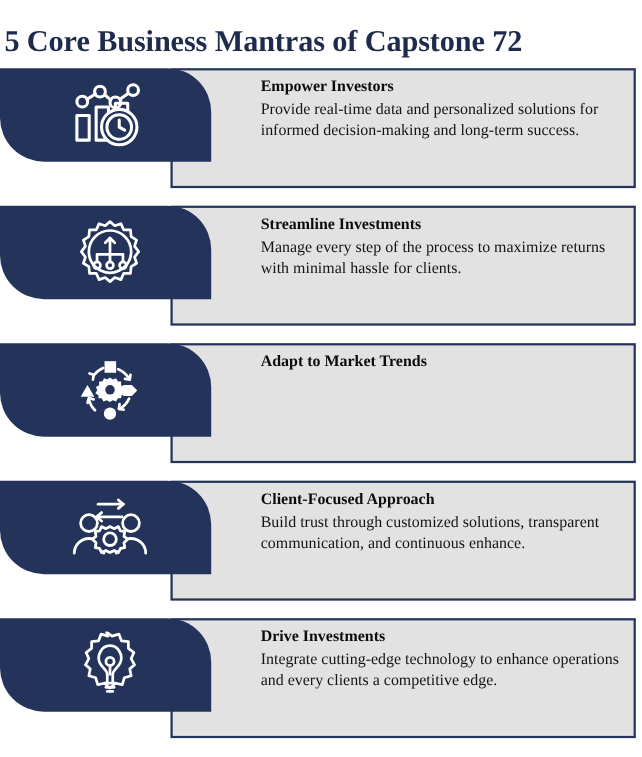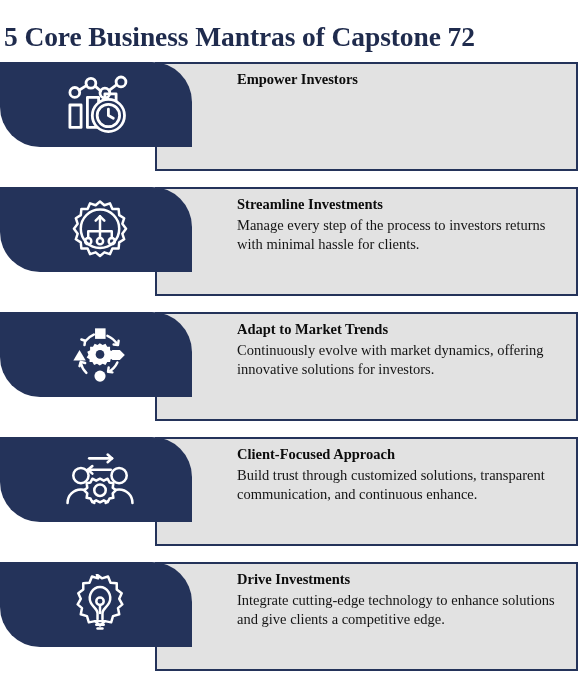--- a/index.html
+++ b/index.html
@@ -106,41 +106,42 @@
         <rect x="7" y="44" width="16" height="32"></rect>
         <rect x="32" y="33" width="16" height="43"></rect>
         <rect x="57" y="28" width="16" height="48"></rect>
         <circle cx="62" cy="59" r="23" fill="#24335A"></circle>
         <circle cx="62" cy="59" r="16"></circle>
         <path d="M62 50 L62 59 L69 63"></path>
       </svg>
     </div>
     <div class="text-block">
       <div class="card-title">Empower Investors</div>
+      <div class="card-desc">Provide real-time data and personalized solutions for informed decision-making and long-term success.</div>
     </div>
   </div>
 
   <div class="card">
     <div class="panel"></div>
     <div class="icon-panel">
       <svg viewBox="0 0 100 100" fill="none" stroke="#FFFFFF" stroke-width="4" stroke-linecap="round" stroke-linejoin="round">
         <path d="M50 4 L57 10 L66 7 L70 16 L80 16 L81 26 L89 31 L86 40 L92 48 L86 56 L89 65 L81 70 L80 80 L70 80 L66 89 L57 86 L50 92 L43 86 L34 89 L30 80 L20 80 L19 70 L11 65 L14 56 L8 48 L14 40 L11 31 L19 26 L20 16 L30 16 L34 7 L43 10 Z"></path>
         <circle cx="50" cy="48" r="31"></circle>
         <path d="M50 28 L50 52"></path>
         <path d="M43 35 L50 28 L57 35"></path>
         <path d="M31 63 L31 52 L69 52 L69 63"></path>
         <path d="M50 52 L50 63"></path>
         <circle cx="31" cy="68" r="5"></circle>
         <circle cx="50" cy="68" r="5"></circle>
         <circle cx="69" cy="68" r="5"></circle>
       </svg>
     </div>
     <div class="text-block">
       <div class="card-title">Streamline Investments</div>
-      <div class="card-desc">Manage every step of the process to investors returns with minimal hassle for clients.</div>
+      <div class="card-desc">Manage every step of the process to maximize returns with minimal hassle for clients.</div>
     </div>
   </div>
 
   <div class="card">
     <div class="panel"></div>
     <div class="icon-panel">
       <svg viewBox="0 0 100 100" fill="none" stroke="#FFFFFF" stroke-width="4" stroke-linecap="round" stroke-linejoin="round">
         <path d="M26 28 A33 33 0 0 1 40 17"></path>
         <path d="M20 25 L26 27 L25 34"></path>
         <path d="M62 19 A33 33 0 0 1 78 33"></path>
@@ -152,21 +153,20 @@
         <rect x="42" y="7" width="17" height="17" fill="#FFFFFF" stroke="none"></rect>
         <path d="M86 42 L94 50 L86 58 L74 58 L66 50 L74 42 Z" fill="#FFFFFF" stroke="none" transform="translate(-4,0)"></path>
         <circle cx="50" cy="84" r="9" fill="#FFFFFF" stroke="none"></circle>
         <path d="M17 42 L27 59 L7 59 Z" fill="#FFFFFF" stroke="none"></path>
         <path d="M50 32 L55 35 L60 33 L63 38 L68 38 L68 44 L73 47 L71 52 L74 57 L69 60 L68 65 L63 65 L60 70 L55 68 L50 71 L45 68 L40 70 L37 65 L32 65 L32 60 L27 57 L30 52 L28 47 L33 44 L33 38 L38 38 L41 33 L46 35 Z" fill="#FFFFFF" stroke="none" transform="translate(0,-2) scale(0.92) translate(4,4)"></path>
         <circle cx="50" cy="49" r="7" fill="#24335A" stroke="none"></circle>
       </svg>
     </div>
     <div class="text-block">
       <div class="card-title">Adapt to Market Trends</div>
-      <div class="card-desc">Continuously evolve with market dynamics, offering innovative solutions for investors.</div>
     </div>
   </div>
 
   <div class="card">
     <div class="panel"></div>
     <div class="icon-panel">
       <svg viewBox="0 0 110 92" fill="none" stroke="#FFFFFF" stroke-width="4" stroke-linecap="round" stroke-linejoin="round">
         <path d="M38 12 L74 12"></path>
         <path d="M67 6 L74 12 L67 18"></path>
         <path d="M72 30 L36 30"></path>
@@ -193,17 +193,17 @@
         <path d="M46 73 L46 63 C46 57 38 53 35 46 C30 35 38 21 50 21 C62 21 70 35 65 46 C62 53 54 57 54 63 L54 73"></path>
         <path d="M42 76 L58 76"></path>
         <path d="M44 82 L56 82"></path>
         <path d="M46 88 L54 88"></path>
         <circle cx="50" cy="44" r="6"></circle>
         <path d="M50 50 L50 63"></path>
       </svg>
     </div>
     <div class="text-block">
       <div class="card-title">Drive Investments</div>
-      <div class="card-desc">Integrate cutting-edge technology to enhance solutions and give clients a competitive edge.</div>
+      <div class="card-desc">Integrate cutting-edge technology to enhance operations and every clients a competitive edge.</div>
     </div>
   </div>
 
 </div>
 
 </body></html>

